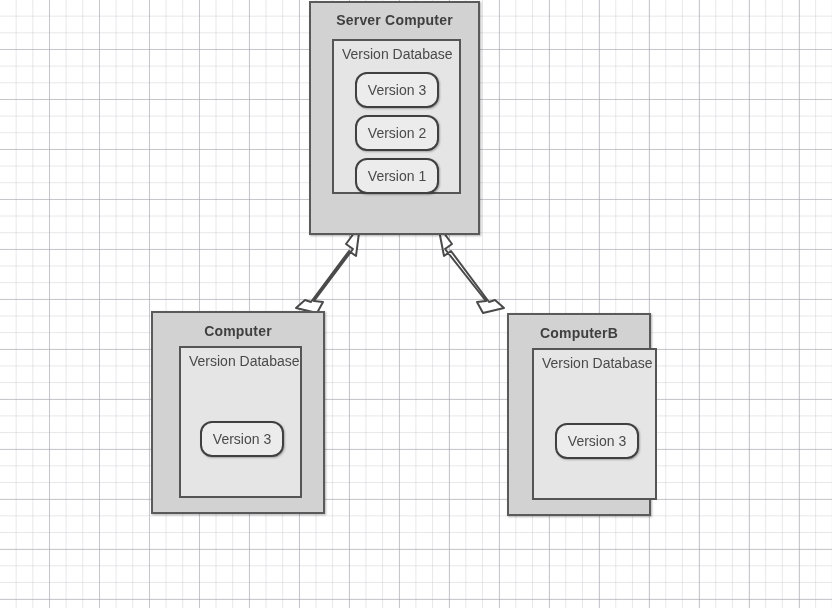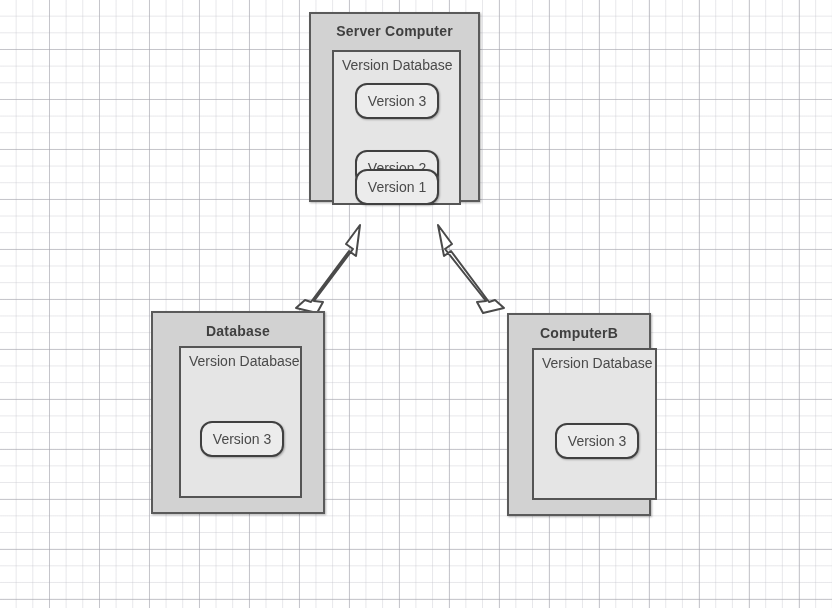--- a/index.html
+++ b/index.html
@@ -114,34 +114,34 @@
 
     <g>
       <polygon points="360,225 346,244 353,249 314,301 323,302 317,313 296,308 305,300 311,302 349,251 356,256" fill="#ffffff" stroke="#4a4a4a" stroke-width="2" stroke-linejoin="round"></polygon>
     </g>
 
     <g>
       <polygon points="438,225 452,244 445,249 486,301 477,302 483,313 504,308 495,300 489,302 451,251 444,256" fill="#ffffff" stroke="#4a4a4a" stroke-width="2" stroke-linejoin="round"></polygon>
     </g>
   </svg>
 
-  <div class="machine" style="left:309px; top:12px; width:171px; height:190px;">
+  <div class="machine" style="left:309px; top:1px; width:171px; height:234px;">
     <div class="machine-title" style="top:9px;">Server Computer</div>
 
     <div class="vdb" style="left:21px; top:36px; width:129px; height:155px;">
       <div class="vdb-title">Version Database</div>
 
       <div class="pill" style="left:21px; top:31px; width:84px; height:36px;">Version 3</div>
-      <div class="pill" style="left:21px; top:74px; width:84px; height:36px;margin-top:24px;">Version 2</div>
+      <div class="pill" style="left:21px; top:74px; width:84px; height:36px;">Version 2</div>
       <div class="pill" style="left:21px; top:117px; width:84px; height:36px;">Version 1</div>
     </div>
   </div>
 
   <div class="machine" style="left:151px; top:311px; width:174px; height:203px;">
-    <div class="machine-title" style="top:10px;">Database</div>
+    <div class="machine-title" style="top:10px;">Computer</div>
 
     <div class="vdb" style="left:26px; top:33px; width:123px; height:152px;">
       <div class="vdb-title">Version Database</div>
 
       <div class="pill" style="left:19px; top:73px; width:84px; height:36px;">Version 3</div>
     </div>
   </div>
 
   <div class="machine" style="left:507px; top:313px; width:144px; height:203px;">
     <div class="machine-title" style="top:10px;">ComputerB</div>

